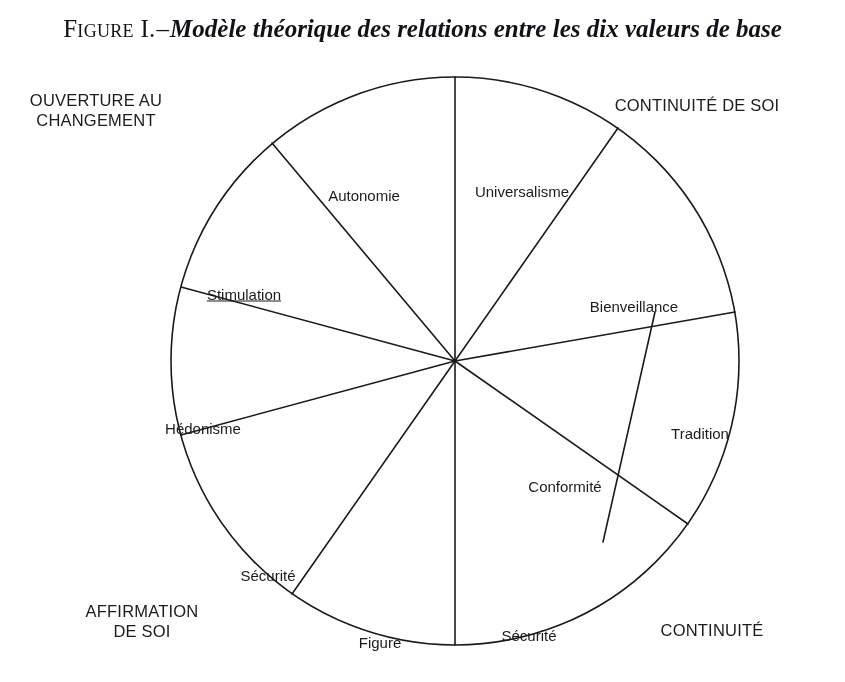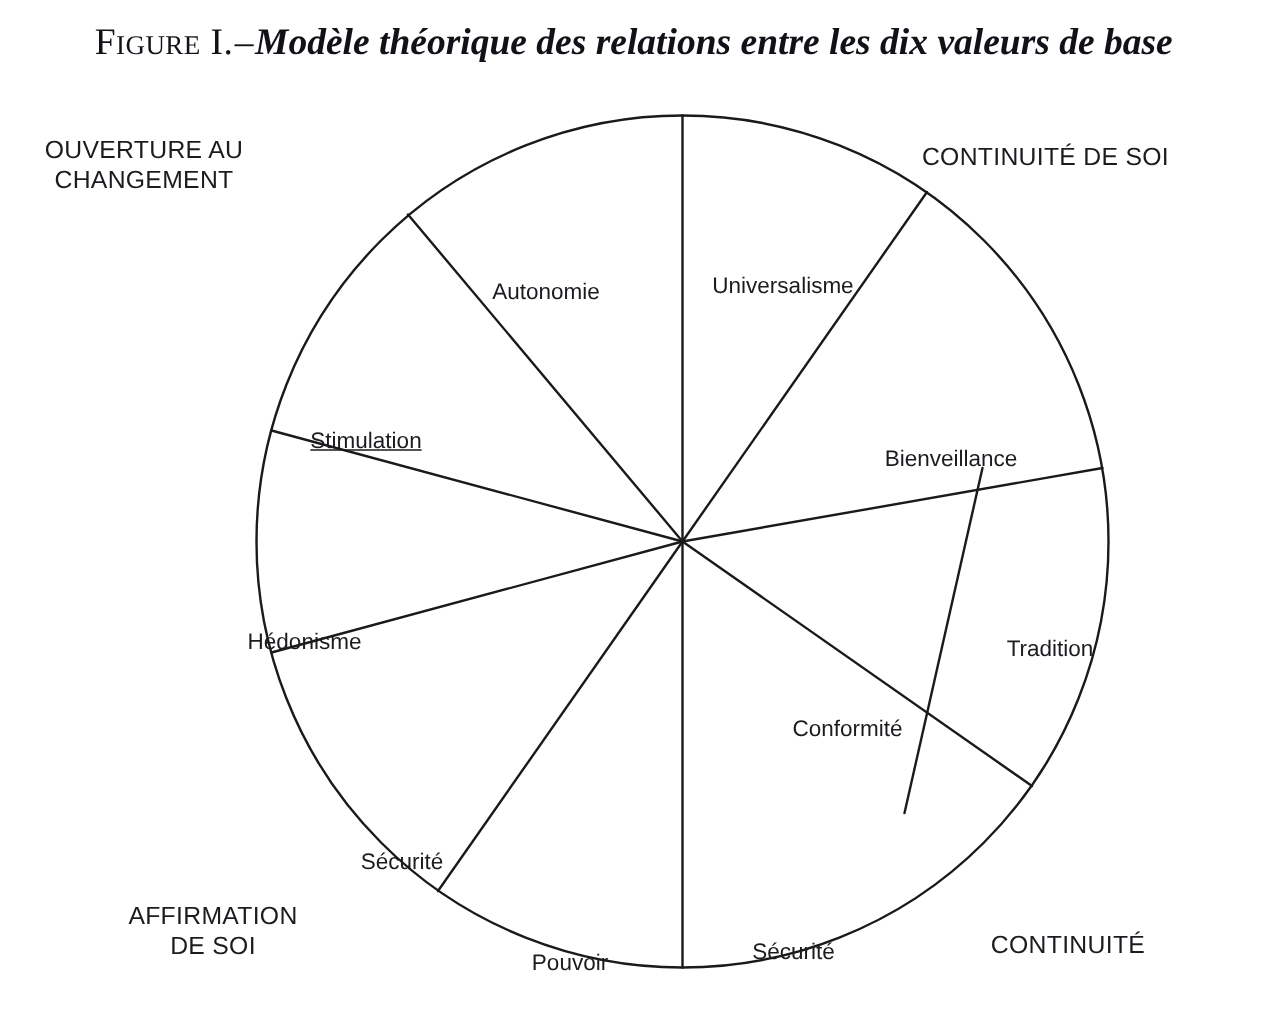--- a/index.html
+++ b/index.html
@@ -120,21 +120,21 @@
   <div class="lbl value-label" style="left:522px; top:191px;">Universalisme</div>
 
   <div class="lbl value-label" style="left:634px; top:306px;">Bienveillance</div>
 
   <div class="lbl value-label" style="left:565px; top:438px;margin-top:48px;">Conformité</div>
 
   <div class="lbl value-label" style="left:700px; top:433px;">Tradition</div>
 
   <div class="lbl value-label" style="left:529px; top:635px;">Sécurité</div>
 
-  <div class="lbl value-label" style="left:380px; top:642px;">Pouvoir</div>
+  <div class="lbl value-label" style="left:380px; top:642px;">Figure</div>
 
   <div class="lbl value-label" style="left:268px; top:575px;">Sécurité</div>
 
   <div class="lbl value-label" style="left:203px; top:428px;">Hédonisme</div>
 
   <div class="lbl value-label" style="left:244px; top:294px;text-decoration:underline;">Stimulation</div>
 
   <div class="lbl value-label" style="left:364px; top:195px;">Autonomie</div>
 
   <div class="lbl axis-label" style="left:96px; top:110px;">

